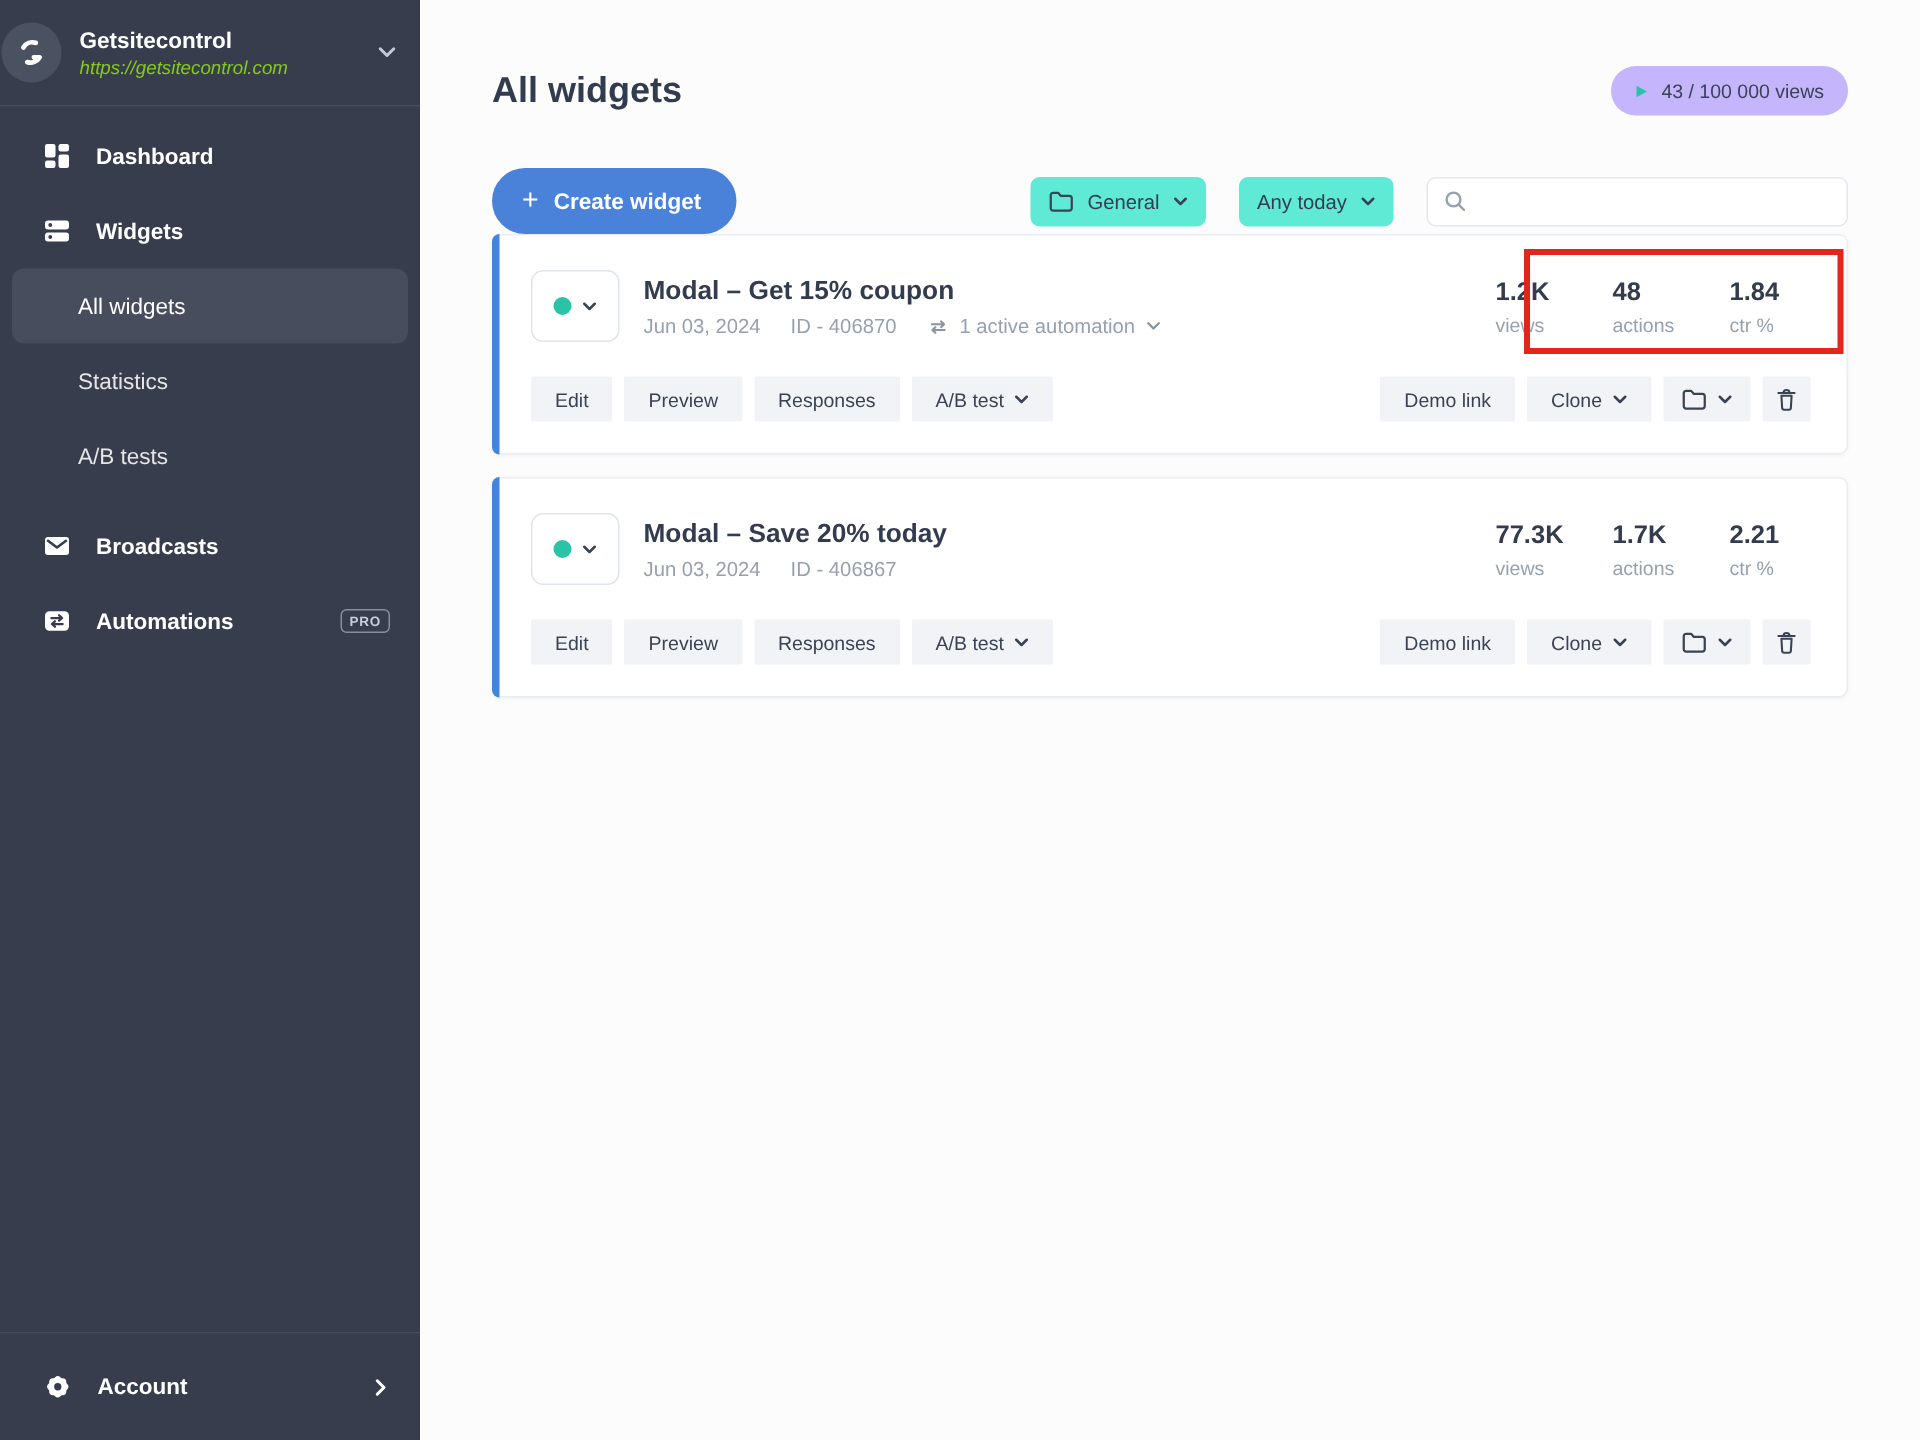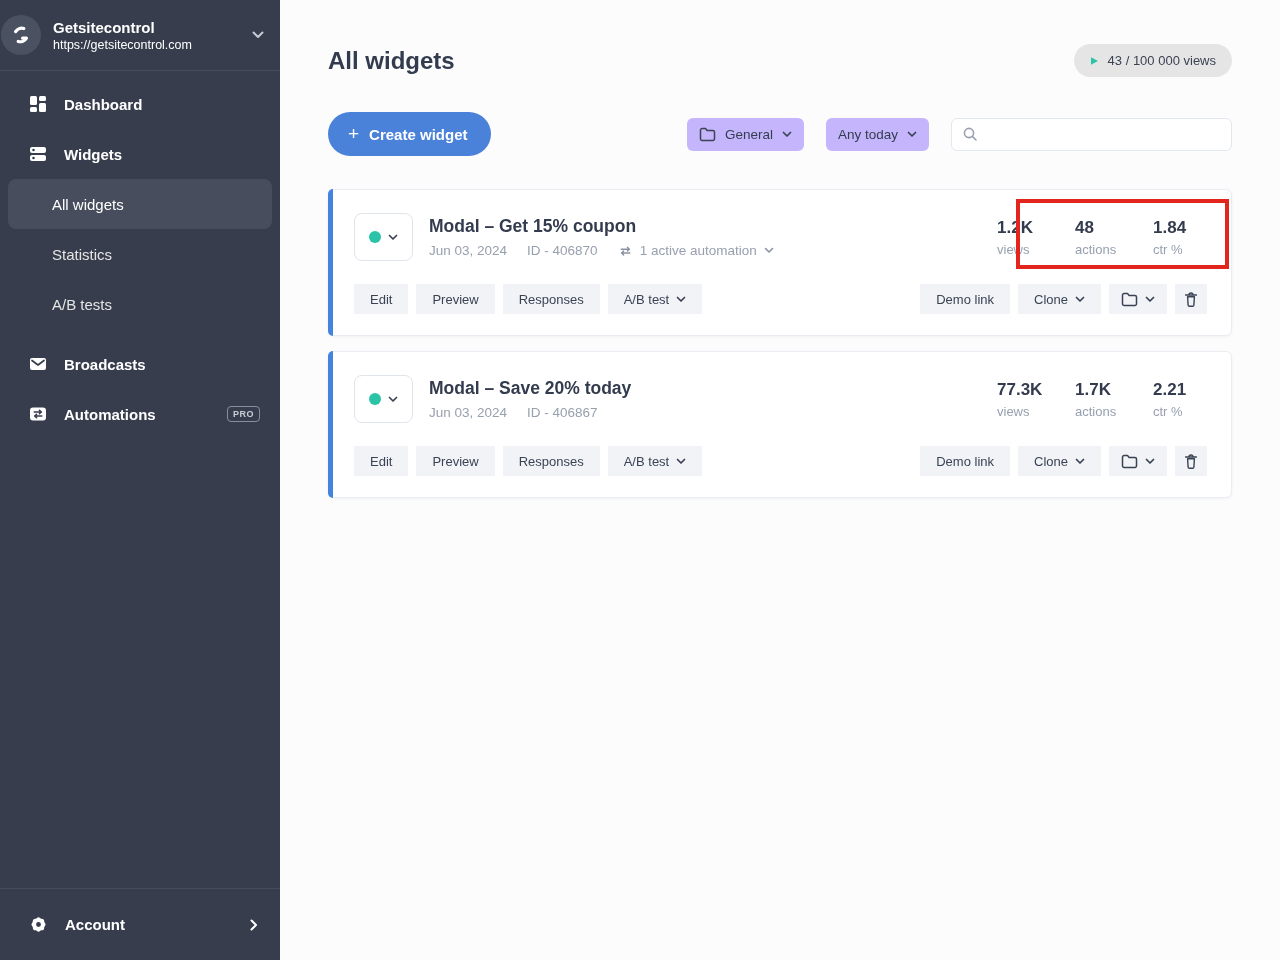--- a/index.html
+++ b/index.html
@@ -16,21 +16,21 @@
   .side-header {
     height:71px; display:flex; align-items:center; gap:12px;
     padding:0 16px 0 1px; border-bottom:1px solid #474D5B; cursor:pointer;
   }
   .avatar {
     width:40px; height:40px; border-radius:50%; background:#4A5160;
     display:flex; align-items:center; justify-content:center; flex:none;
   }
   .brand-text { display:flex; flex-direction:column; gap:2px; min-width:0; }
   .brand-name { color:#fff; font-size:15px; font-weight:700; }
-  .brand-url { color:#ffffff; font-size:12.5px; }
+  .brand-url { color:#84cc16; font-size:12.5px;font-style:italic; }
   .side-header .chev { margin-left:auto; }
   .nav { flex:1; padding-top:8px; }
   .nav-item {
     height:50px; display:flex; align-items:center; gap:17px;
     padding:0 20px 0 29px; color:#fff; font-size:15px; font-weight:700; cursor:pointer;
   }
   .nav-sub {
     height:50px; display:flex; align-items:center; padding-left:52px;
     color:#e5e5e5; font-size:15px; cursor:pointer;
   }
@@ -47,46 +47,46 @@
     gap:17px; padding:0 22px 0 29px; color:#fff; font-size:15px; font-weight:700; cursor:pointer;
   }
   .account .chev { margin-left:auto; }
   
   .main { flex:1; padding:0 48px; position:relative; }
   .page-head {
     margin-top:44px; display:flex; align-items:center; justify-content:space-between;
   }
   .page-title { font-size:24px; font-weight:700; color:#333B4E; }
   .views-pill {
-    height:33px; background:#e5e5e5; border-radius:17px; display:flex;
+    height:33px; background:#c4b5fd; border-radius:17px; display:flex;
     align-items:center; gap:9px; padding:0 16px; font-size:13px; color:#3A4254; cursor:default;
   }
   .toolbar { margin-top:35px; display:flex; align-items:center; }
   .create-btn {
     height:44px; border:none; background:#4A82D9; color:#fff; border-radius:22px;
     padding:0 24px 0 20px; font-size:15px; font-weight:700; display:flex;
     align-items:center; gap:10px; cursor:pointer; font-family:inherit;
   }
   .create-btn .plus { font-size:19px; font-weight:400; line-height:1; margin-top:-2px; }
   .toolbar-right { margin-left:auto; display:flex; align-items:center; gap:22px; }
   .filter-btn {
-    height:33px; background:#c4b5fd; border:none; border-radius:6px; padding:0 12px;
+    height:33px; background:#5eead4; border:none; border-radius:6px; padding:0 12px;
     display:flex; align-items:center; gap:9px; font-size:13.5px; color:#343D4F;
     cursor:pointer; font-family:inherit;
   }
   .search-box {
     width:281px; height:33px; background:#fff; border:1px solid #E3E7EE; border-radius:6px;
     display:flex; align-items:center; gap:8px; padding:0 10px;
   }
   .search-box input {
     border:none; outline:none; flex:1; font-size:14px; color:#333B4E;
     font-family:inherit; background:transparent;
   }
   
-  .cards { margin-top:33px; display:flex; flex-direction:column; gap:15px; }
+  .cards { display:flex; flex-direction:column; gap:15px; }
   .card {
     position:relative; background:#fff; border:1px solid #EAEDF2; border-radius:6px;
     box-shadow:0 1px 3px rgba(45,60,90,.06); padding:23px 24px 21px 25px;
   }
   .card-bar {
     position:absolute; left:-1px; top:-1px; bottom:-1px; width:5px;
     background:#4584DE; border-radius:6px 0 0 6px;
   }
   .card-top { display:flex; align-items:center; }
   .status-btn {

